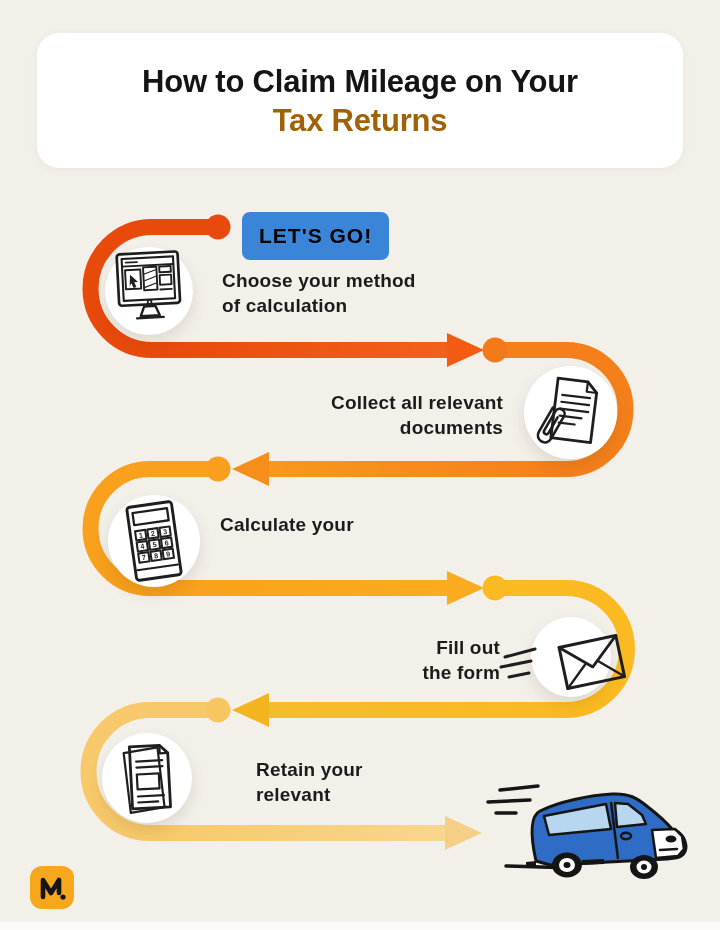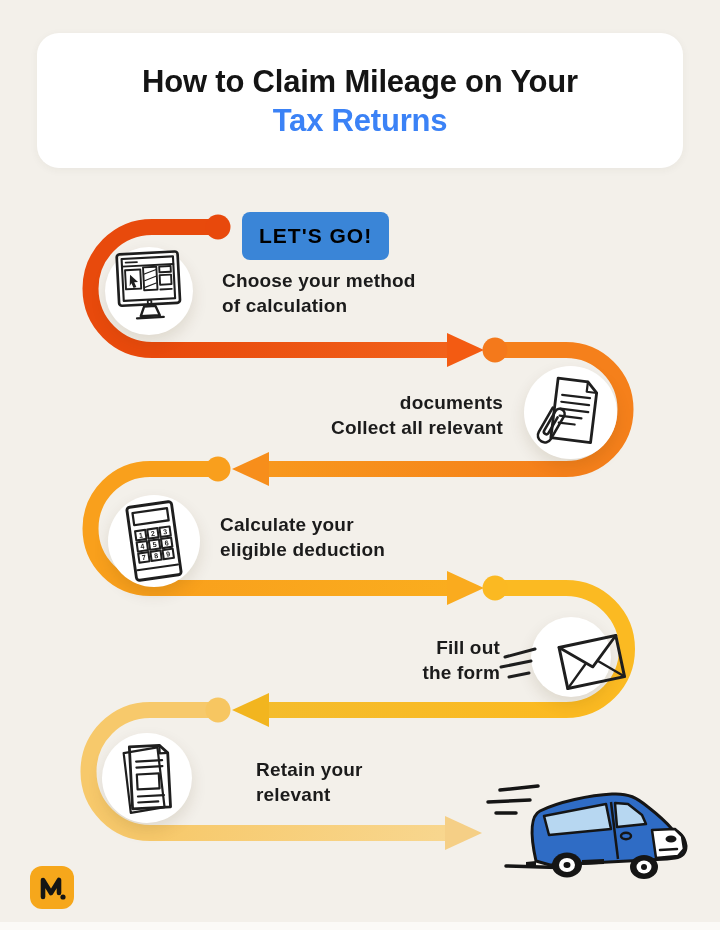--- a/index.html
+++ b/index.html
@@ -65,21 +65,21 @@
     position:absolute; left:0; top:922px; width:720px; height:8px; z-index:4;
   }
 </style>
 </head>
 <body>
 
 <div class="poster" style="background-color: rgb(243, 240, 234);">
 
   <div class="title-card" style="background-color: rgb(255, 255, 255);">
     <div class="title-line" style="color: rgb(20, 20, 20); text-align: center;">How to Claim Mileage on Your</div>
-    <div class="title-line" style="color: #3b82f6;">Tax Returns</div>
+    <div class="title-line" style="color: #a16207;">Tax Returns</div>
   </div>
 
   <svg class="flow-svg" width="720" height="930" viewBox="0 0 720 930">
     <defs>
       <linearGradient id="seg1" gradientUnits="userSpaceOnUse" x1="218" y1="227" x2="480" y2="350">
         <stop offset="0" stop-color="#E84A0C"></stop>
         <stop offset="1" stop-color="#F3641C"></stop>
       </linearGradient>
       <linearGradient id="seg2" gradientUnits="userSpaceOnUse" x1="495" y1="350" x2="266" y2="469">
         <stop offset="0" stop-color="#F5801B"></stop>
@@ -249,26 +249,25 @@
         <line class="ink" x1="26" y1="64" x2="46" y2="64" stroke-width="2.2"></line>
       </g>
     </svg>
   </div>
 
   <div class="step-label l1">
     <div>Choose your method</div>
     <div>of calculation</div>
   </div>
   <div class="step-label l2 align-right">
+    <div>Collect all relevant</div>
     <div>documents</div>
-    <div>Collect all relevant</div>
   </div>
   <div class="step-label l3">
     <div>Calculate your</div>
-    <div>eligible deduction</div>
   </div>
   <div class="step-label l4 align-right">
     <div>Fill out</div>
     <div>the form</div>
   </div>
   <div class="step-label l5">
     <div>Retain your</div>
     <div>relevant</div>
   </div>
 

